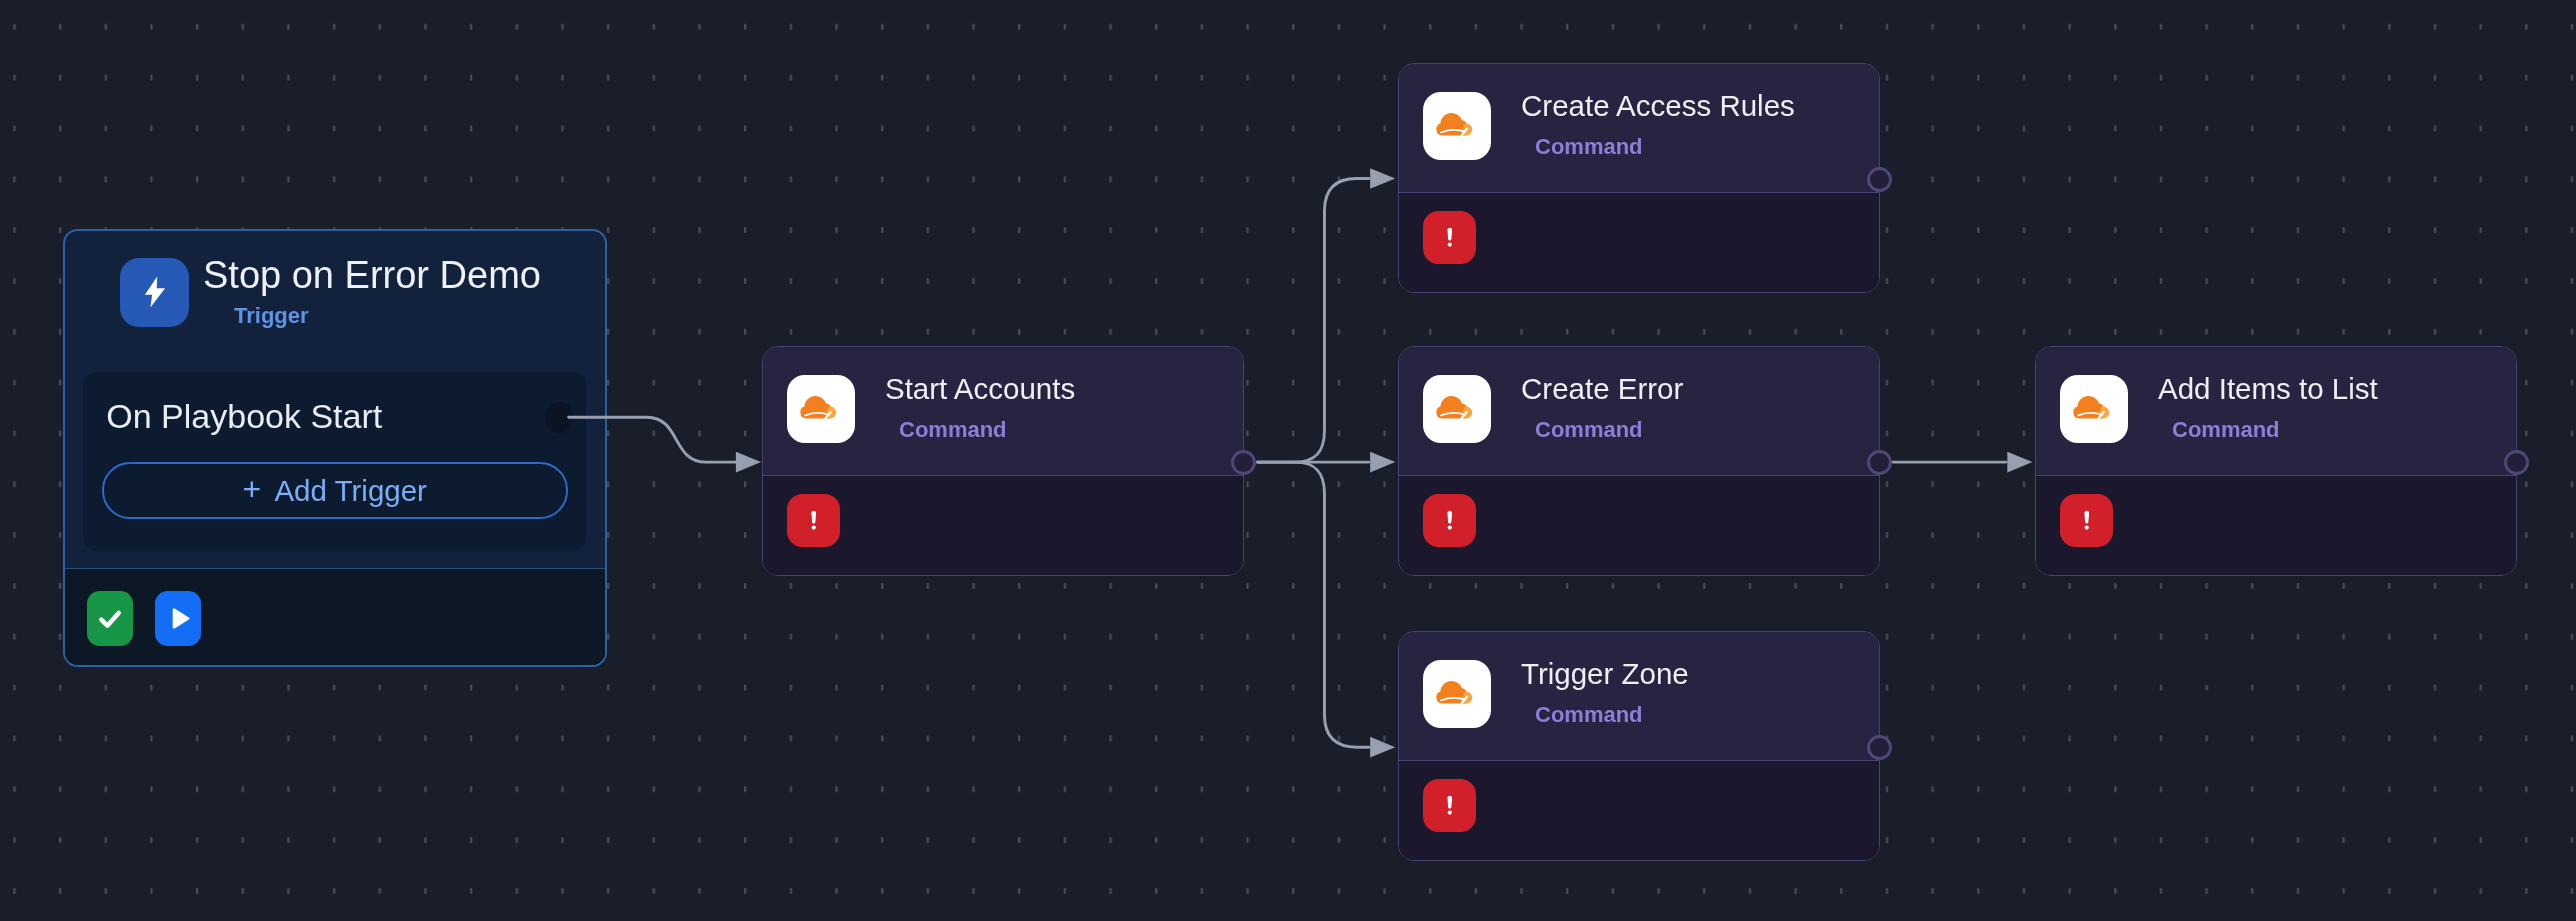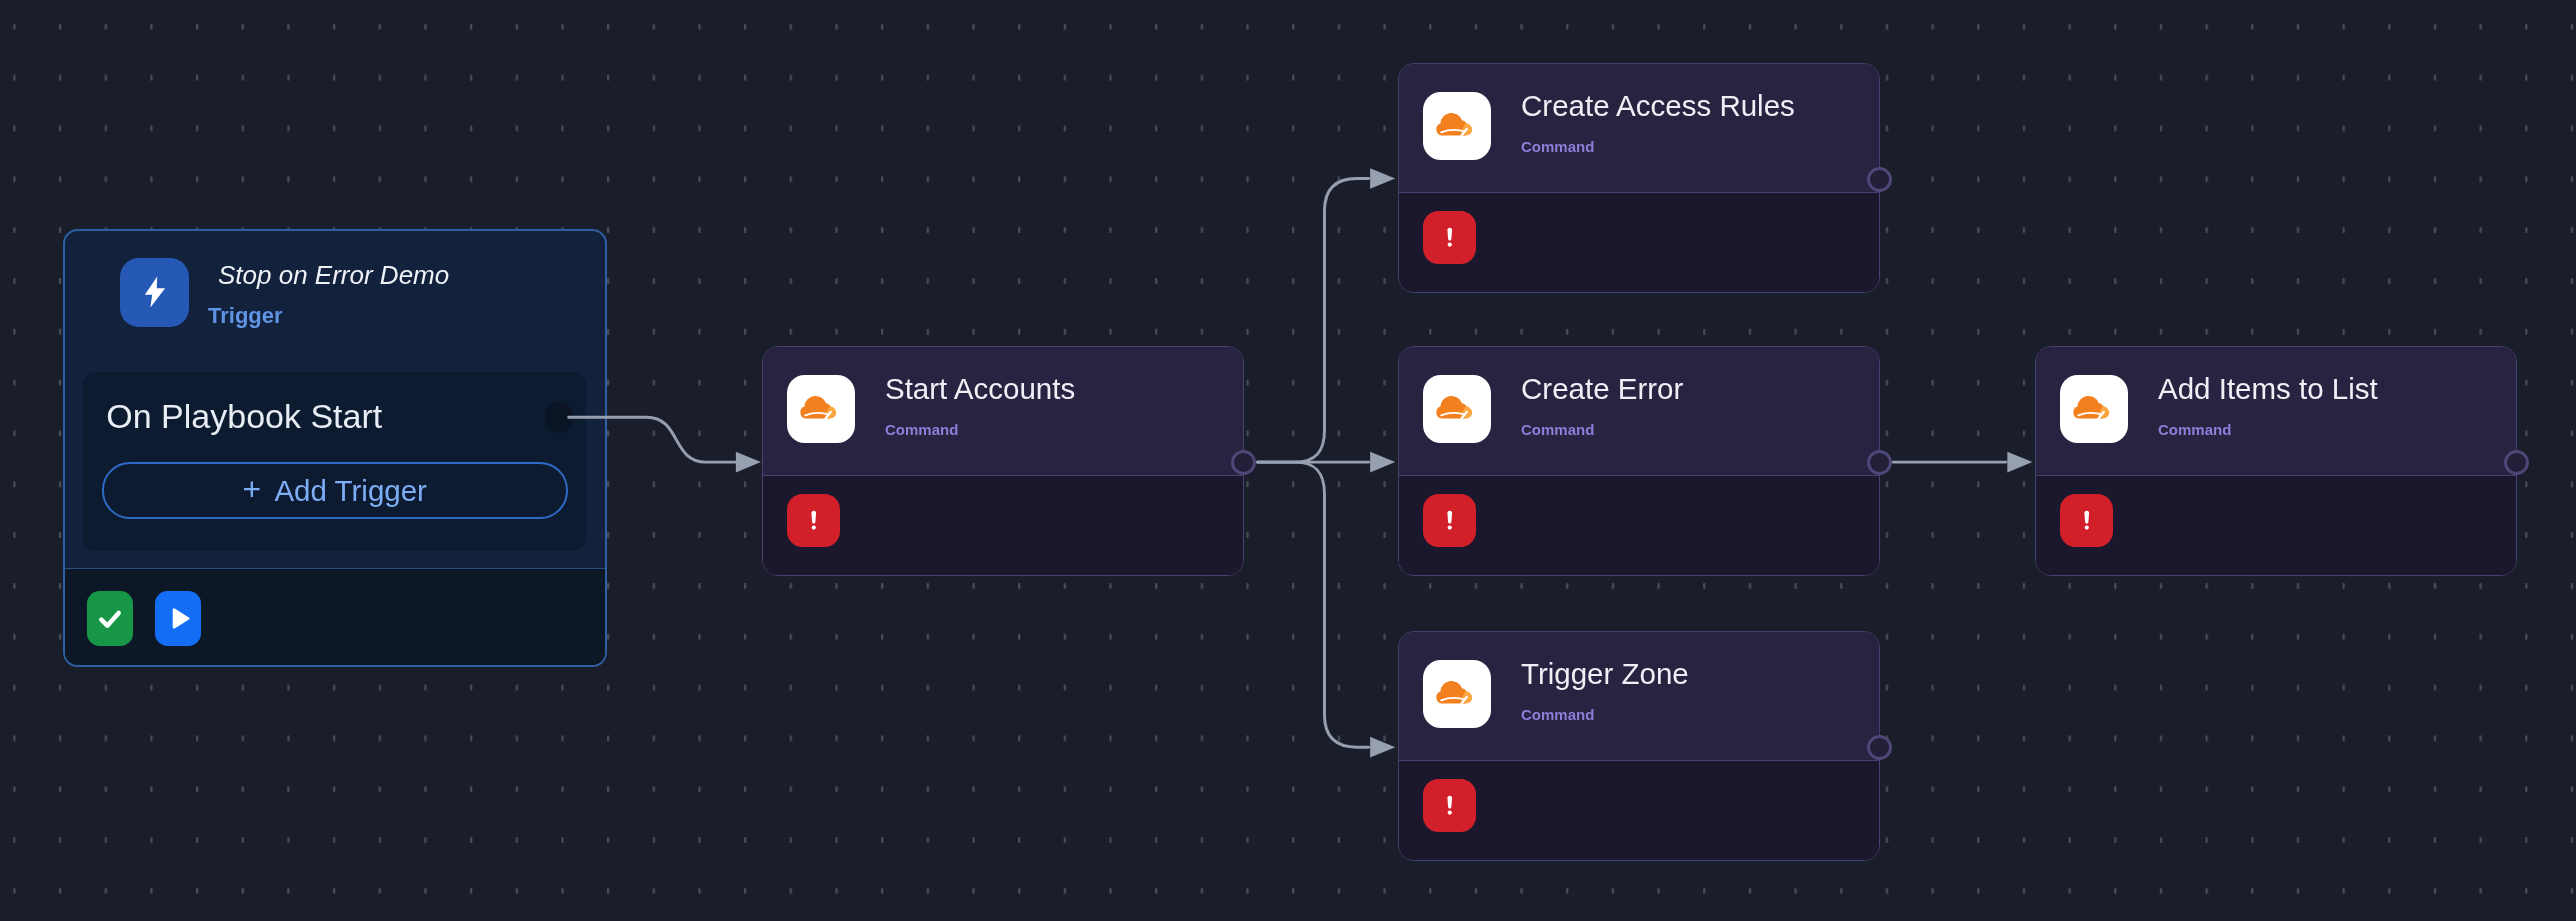--- a/index.html
+++ b/index.html
@@ -40,29 +40,28 @@
   .trigger-icon {
     position: absolute;
     left: 55px; top: 26.5px;
     width: 69px; height: 69px;
     background: #2659b5;
     border-radius: 19px;
     display: flex; align-items: center; justify-content: center;
   }
   .trigger-title {
     position: absolute;
-    left: 153px; top: 26.5px;
-    font-size: 26px; line-height: 35px;
+    left: 138px; top: 26.5px;
+    font-size: 38px; line-height: 35px;
     color: #eef1f6;
     white-space: nowrap;
-    font-style: italic;
   }
   .trigger-type {
     position: absolute;
-    left: 143px; top: 71px;
+    left: 169px; top: 71px;
     font-size: 22px; line-height: 28px;
     font-weight: bold;
     color: #5f93e4;
   }
   .trigger-inner {
     position: absolute;
     left: 17.7px; top: 141px;
     width: 503px; height: 179px;
     background: #0d1b31;
     border-radius: 13.3px;
@@ -147,22 +146,22 @@
   }
   .cmd-title {
     position: absolute;
     left: 122px; top: 23.6px;
     font-size: 29.5px; line-height: 35px;
     color: #eef0f5;
     white-space: nowrap;
   }
   .cmd-sub {
     position: absolute;
-    left: 122px; top: 69px;
-    font-size: 15px; line-height: 28px;
+    left: 136px; top: 69px;
+    font-size: 22px; line-height: 28px;
     font-weight: bold;
     color: #8c7fd9;
   }
   .cmd-bottom {
     position: absolute;
     left: 0; right: 0; bottom: 0;
     height: 99px;
     border-radius: 0 0 14.7px 14.7px;
     background: #1b172c;
   }

